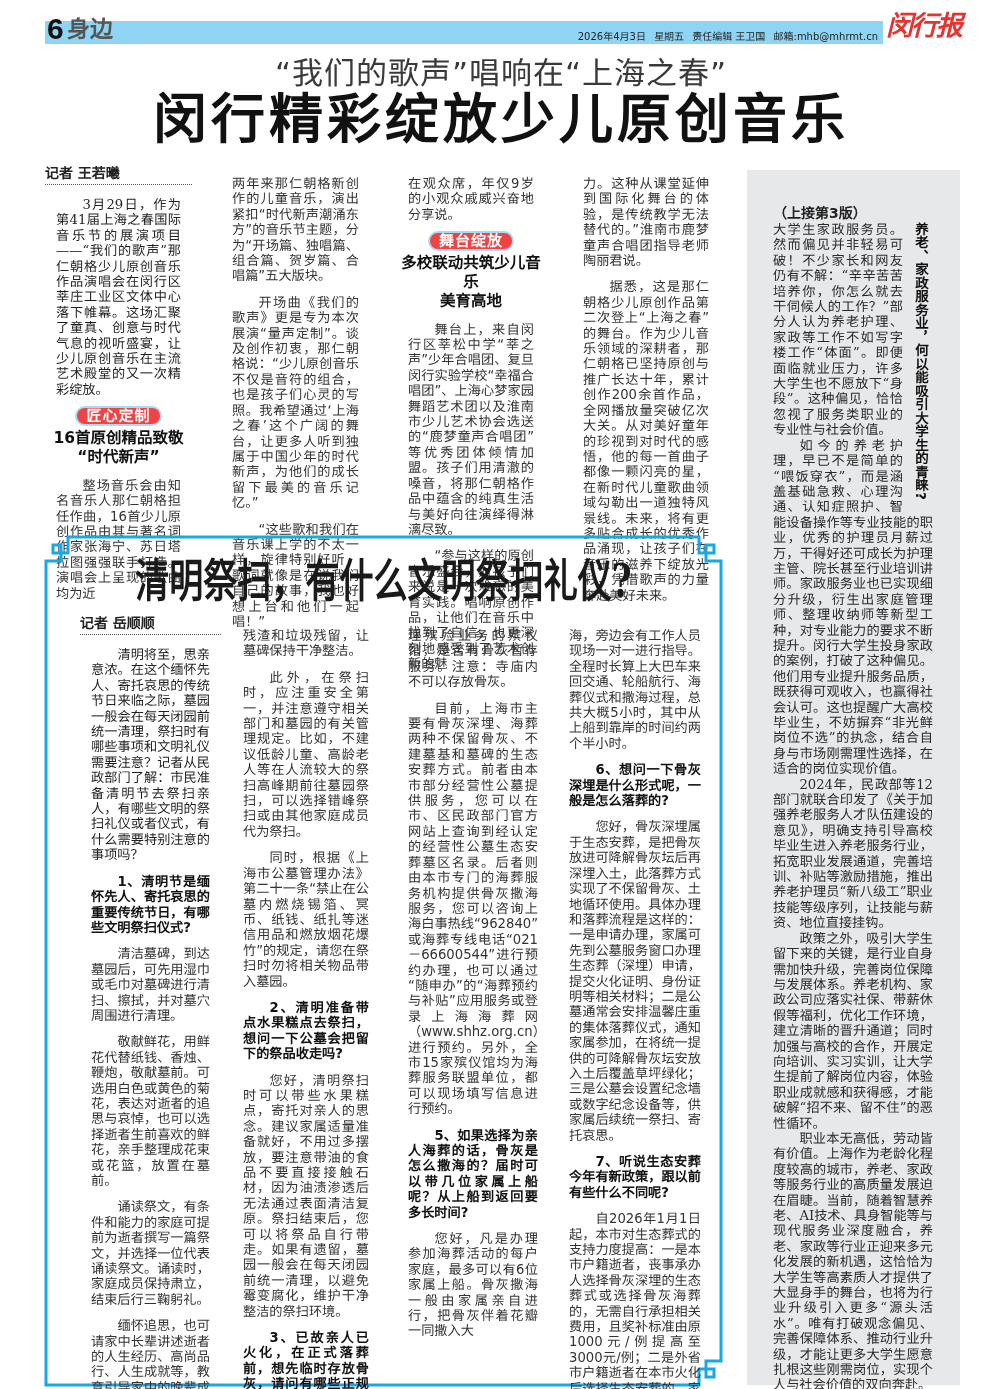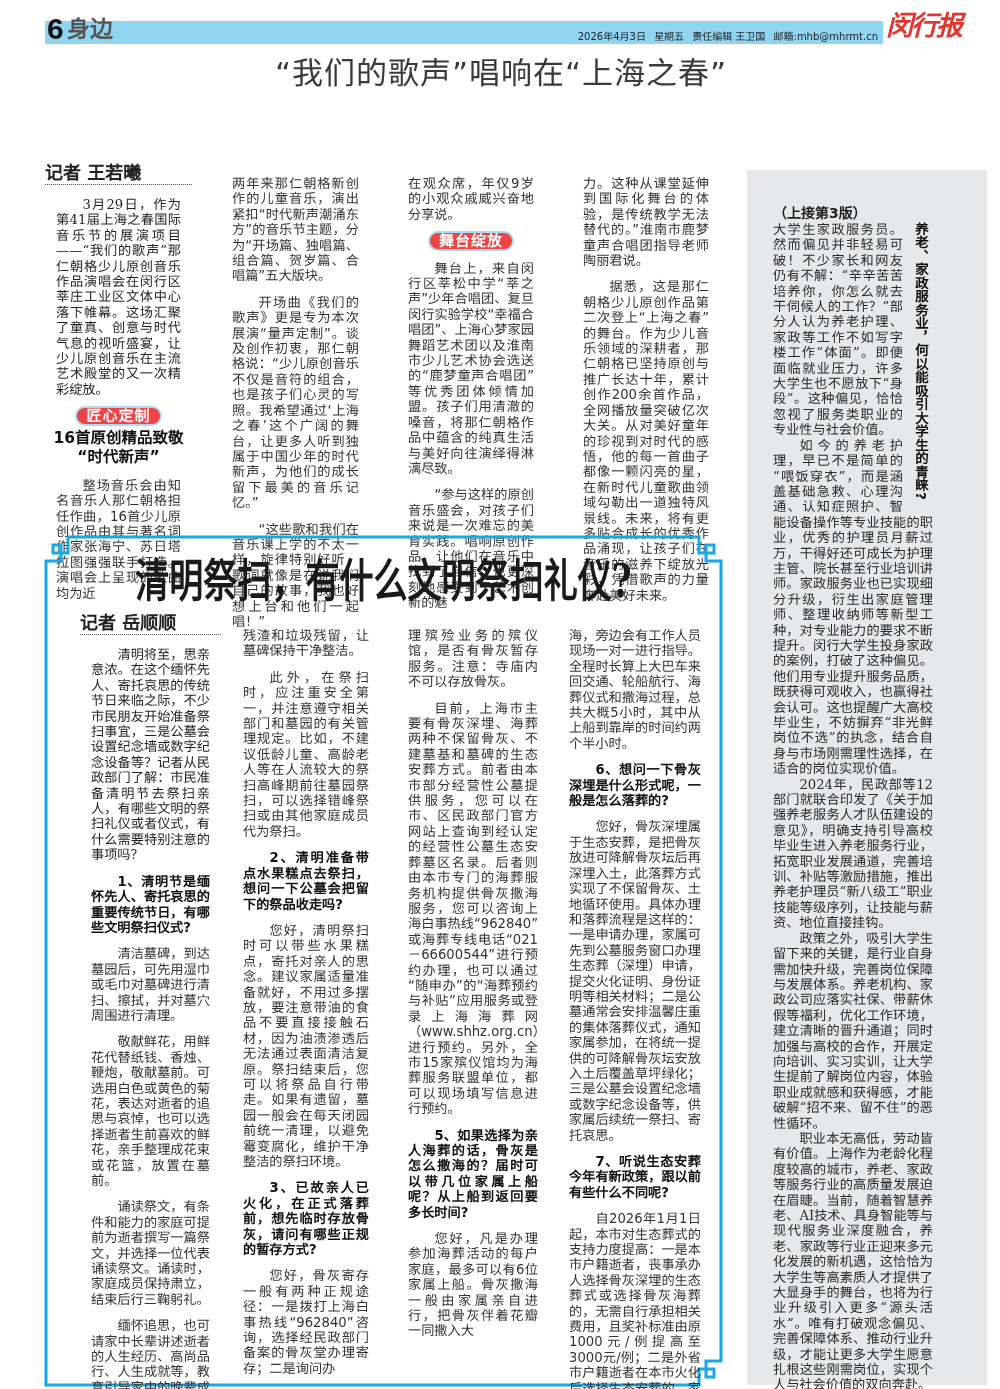--- a/index.html
+++ b/index.html
@@ -18,28 +18,28 @@
 
   
   .sub-title { position:absolute; left:45px; width:912px; top:55px; text-align:center; font-size:31px; line-height:36px; color:#3a3a3a; letter-spacing:1px; }
   .main-title { position:absolute; left:45px; width:912px; top:89px; text-align:center; font-size:54px; line-height:62px; font-weight:bold; color:#111; letter-spacing:4px; }
 
   .col { position:absolute; font-size:13.2px; line-height:15.4px; text-align:justify; color:#333; }
   .col p { margin:11px; text-indent:2em; }
   .col p.cont { text-indent:0; }
   .lead { font-family:"DejaVu Serif", serif; color:#1f1f1f; }
   .q { font-weight:bold; color:#111; }
-  .byline { font-weight:bold; font-size:18px; line-height:16px; color:#222; padding-bottom:3px; border-bottom:1px dotted #555; margin-bottom:12px; text-indent:0; }
+  .byline { font-weight:bold; font-size:14px; line-height:16px; color:#222; padding-bottom:3px; border-bottom:1px dotted #555; margin-bottom:12px; text-indent:0; }
   .badge-wrap { text-align:center; margin:7px 0 4px; }
   .badge { display:inline-block; background:#ef4444; color:#fff; font-weight:bold; font-size:15px; line-height:16px; padding:0 9px; border-radius:9px; box-shadow:0 0 0 2px #a8dbf5; letter-spacing:1px; }
   .subhead { text-align:center; font-weight:bold; font-size:15.5px; line-height:19px; color:#111; }
   .subhead-wrap { margin-bottom:5px; }
 
   
-  .sidebar { position:absolute; left:747px; top:170px; width:240px; height:1215px; background:#e7e8ea; }
+  .sidebar { position:absolute; left:747px; top:170px; width:213px; height:1215px; background:#e7e8ea; }
   .sb-inner { position:absolute; left:26px; top:35px; width:160px; font-family:"DejaVu Serif", serif; font-size:13.2px; line-height:15.4px; text-align:justify; color:#2a2a2a; }
   .sb-inner p { margin:0; text-indent:2em; }
   .sb-inner p.cont { text-indent:0; }
   .sb-label { font-family:"DejaVu Sans", sans-serif; font-weight:bold; font-size:14px; line-height:17px; color:#222; }
   .sb-title { float:right; width:24px; height:280px; margin-left:6px; writing-mode:vertical-rl; font-family:"DejaVu Sans", sans-serif; font-weight:bold; font-size:13.5px; line-height:24px; color:#111; }
 
   
   .frame { position:absolute; left:0; top:0; width:1000px; height:1389px; pointer-events:none; }
   .bt-title { position:absolute; left:46px; width:675px; top:553px; text-align:center; }
   .bt-title span { display:inline-block; font-family:"DejaVu Serif", serif; font-weight:bold; font-size:46px; line-height:56px; color:#1a1a1a; transform:scaleX(0.74); transform-origin:center; white-space:nowrap; }
@@ -54,20 +54,21 @@
   <div class="hdr-sec">身边</div>
   <div class="hdr-meta">
     <span>2026年4月3日</span>
     <span>星期五</span>
     <span>责任编辑</span><span style="margin-left:3px">王卫国</span>
     <span>邮箱:</span><span style="margin-left:0">mhb@mhrmt.cn</span>
   </div>
   <div class="hdr-logo">闵行报</div>
 
   <div class="sub-title">“我们的歌声”唱响在“上海之春”</div>
+  <div class="main-title">闵行精彩绽放少儿原创音乐</div>
 
   <div class="col" style="left:45px; top:165px; width:147px;">
     <div class="byline">记者 王若曦</div>
     <p class="lead">3月29日，作为第41届上海之春国际音乐节的展演项目——“我们的歌声”那仁朝格少儿原创音乐作品演唱会在闵行区莘庄工业区文体中心落下帷幕。这场汇聚了童真、创意与时代气息的视听盛宴，让少儿原创音乐在主流艺术殿堂的又一次精彩绽放。</p>
     <div class="badge-wrap">
       <span class="badge">匠心定制</span>
     </div>
     <div class="subhead-wrap">
       <div class="subhead">16首原创精品致敬</div>
       <div class="subhead">“时代新声”</div>
@@ -78,20 +79,24 @@
   <div class="col" style="left:221px; top:165px; width:149px;">
     <p class="cont">两年来那仁朝格新创作的儿童音乐，演出紧扣“时代新声潮涌东方”的音乐节主题，分为“开场篇、独唱篇、组合篇、贺岁篇、合唱篇”五大版块。</p>
     <p>开场曲《我们的歌声》更是专为本次展演“量声定制”。谈及创作初衷，那仁朝格说：“少儿原创音乐不仅是音符的组合，也是孩子们心灵的写照。我希望通过‘上海之春’这个广阔的舞台，让更多人听到独属于中国少年的时代新声，为他们的成长留下最美的音乐记忆。”</p>
     <p>“这些歌和我们在音乐课上学的不太一样，旋律特别好听，歌词就像是在说我们自己的故事，我也好想上台和他们一起唱！”</p>
   </div>
 
   <div class="col" style="left:397px; top:165px; width:148px;">
     <p class="cont">在观众席，年仅9岁的小观众戚威兴奋地分享说。</p>
     <div class="badge-wrap">
       <span class="badge">舞台绽放</span>
+    </div>
+    <div class="subhead-wrap">
+      <div class="subhead">多校联动共筑少儿音乐</div>
+      <div class="subhead">美育高地</div>
     </div>
     <p>舞台上，来自闵行区莘松中学“莘之声”少年合唱团、复旦闵行实验学校“幸福合唱团”、上海心梦家园舞蹈艺术团以及淮南市少儿艺术协会选送的“鹿梦童声合唱团”等优秀团体倾情加盟。孩子们用清澈的嗓音，将那仁朝格作品中蕴含的纯真生活与美好向往演绎得淋漓尽致。</p>
     <p>“参与这样的原创音乐盛会，对孩子们来说是一次难忘的美育实践。唱响原创作品，让他们在音乐中找到了自信，也更深刻地感受到了艺术创新的魅</p>
   </div>
 
   <div class="col" style="left:572px; top:165px; width:148px;">
     <p class="cont">力。这种从课堂延伸到国际化舞台的体验，是传统教学无法替代的。”淮南市鹿梦童声合唱团指导老师陶丽君说。</p>
     <p>据悉，这是那仁朝格少儿原创作品第二次登上“上海之春”的舞台。作为少儿音乐领域的深耕者，那仁朝格已坚持原创与推广长达十年，累计创作200余首作品，全网播放量突破亿次大关。从对美好童年的珍视到对时代的感悟，他的每一首曲子都像一颗闪亮的星，在新时代儿童歌曲领域勾勒出一道独特风景线。未来，将有更多贴合成长的优秀作品涌现，让孩子们在音乐的滋养下绽放光彩，凭借歌声的力量奔赴美好未来。</p>
   </div>
 
@@ -110,32 +115,33 @@
   <svg class="frame" viewBox="0 0 1000 1389">
     <path d="M46,1385 V561 H61 V545 H53 V553 H68 V537 H699 V553 H714 V545 H706 V561 H721 V1361 H706 V1377 H714 V1369 H699 V1385 Z" fill="none" stroke="#19a7e8" stroke-width="3" stroke-linejoin="miter"></path>
   </svg>
 
   <div class="bt-title">
     <span>清明祭扫，有什么文明祭扫礼仪?</span>
   </div>
 
   <div class="col" style="left:80px; top:615px; width:141px;">
     <div class="byline">记者 岳顺顺</div>
-    <p class="lead">清明将至，思亲意浓。在这个缅怀先人、寄托哀思的传统节日来临之际，不少市民朋友开始准备祭扫事宜，三是公墓会设置纪念墙或数字纪念设备等？记者从民政部门了解：市民准备清明节去祭扫亲人，有哪些文明的祭扫礼仪或者仪式，有什么需要特别注意的事项吗？</p>
+    <p class="lead">清明将至，思亲意浓。在这个缅怀先人、寄托哀思的传统节日来临之际，墓园一般会在每天闭园前统一清理，祭扫时有哪些事项和文明礼仪需要注意？记者从民政部门了解：市民准备清明节去祭扫亲人，有哪些文明的祭扫礼仪或者仪式，有什么需要特别注意的事项吗？</p>
     <p class="q">1、清明节是缅怀先人、寄托哀思的重要传统节日，有哪些文明祭扫仪式?</p>
     <p>清洁墓碑，到达墓园后，可先用湿巾或毛巾对墓碑进行清扫、擦拭，并对墓穴周围进行清理。</p>
     <p>敬献鲜花，用鲜花代替纸钱、香烛、鞭炮，敬献墓前。可选用白色或黄色的菊花，表达对逝者的追思与哀悼，也可以选择逝者生前喜欢的鲜花，亲手整理成花束或花篮，放置在墓前。</p>
     <p>诵读祭文，有条件和能力的家庭可提前为逝者撰写一篇祭文，并选择一位代表诵读祭文。诵读时，家庭成员保持肃立，结束后行三鞠躬礼。</p>
     <p>缅怀追思，也可请家中长辈讲述逝者的人生经历、高尚品行、人生成就等，教育引导家中的晚辈成员铭记亲情，学习其精神品质，传承优良家风。</p>
     <p>卫生清洁，在祭扫结束时，建议再次对墓碑进行清理，带走祭品</p>
   </div>
 
   <div class="col" style="left:232px; top:617px; width:148px;">
     <p class="cont">残渣和垃圾残留，让墓碑保持干净整洁。</p>
     <p>此外，在祭扫时，应注重安全第一，并注意遵守相关部门和墓园的有关管理规定。比如，不建议低龄儿童、高龄老人等在人流较大的祭扫高峰期前往墓园祭扫，可以选择错峰祭扫或由其他家庭成员代为祭扫。</p>
+    <p>同时，根据《上海市公墓管理办法》第二十一条“禁止在公墓内燃烧锡箔、冥币、纸钱、纸扎等迷信用品和燃放烟花爆竹”的规定，请您在祭扫时勿将相关物品带入墓园。</p>
     <p class="q">2、清明准备带点水果糕点去祭扫，想问一下公墓会把留下的祭品收走吗?</p>
     <p>您好，清明祭扫时可以带些水果糕点，寄托对亲人的思念。建议家属适量准备就好，不用过多摆放，要注意带油的食品不要直接接触石材，因为油渍渗透后无法通过表面清洁复原。祭扫结束后，您可以将祭品自行带走。如果有遗留，墓园一般会在每天闭园前统一清理，以避免霉变腐化，维护干净整洁的祭扫环境。</p>
     <p class="q">3、已故亲人已火化，在正式落葬前，想先临时存放骨灰，请问有哪些正规的暂存方式?</p>
     <p>您好，骨灰寄存一般有两种正规途径：一是拨打上海白事热线“962840”咨询，选择经民政部门备案的骨灰堂办理寄存；二是询问办</p>
   </div>
 
   <div class="col" style="left:397px; top:617px; width:152px;">
     <p class="cont">理殡殓业务的殡仪馆，是否有骨灰暂存服务。注意：寺庙内不可以存放骨灰。</p>
     <p>目前，上海市主要有骨灰深埋、海葬两种不保留骨灰、不建墓基和墓碑的生态安葬方式。前者由本市部分经营性公墓提供服务，您可以在市、区民政部门官方网站上查询到经认定的经营性公墓生态安葬墓区名录。后者则由本市专门的海葬服务机构提供骨灰撒海服务，您可以咨询上海白事热线“962840”或海葬专线电话“021－66600544”进行预约办理，也可以通过“随申办”的“海葬预约与补贴”应用服务或登录上海海葬网（www.shhz.org.cn）进行预约。另外，全市15家殡仪馆均为海葬服务联盟单位，都可以现场填写信息进行预约。</p>
     <p class="q">5、如果选择为亲人海葬的话，骨灰是怎么撒海的？届时可以带几位家属上船呢？从上船到返回要多长时间?</p>

